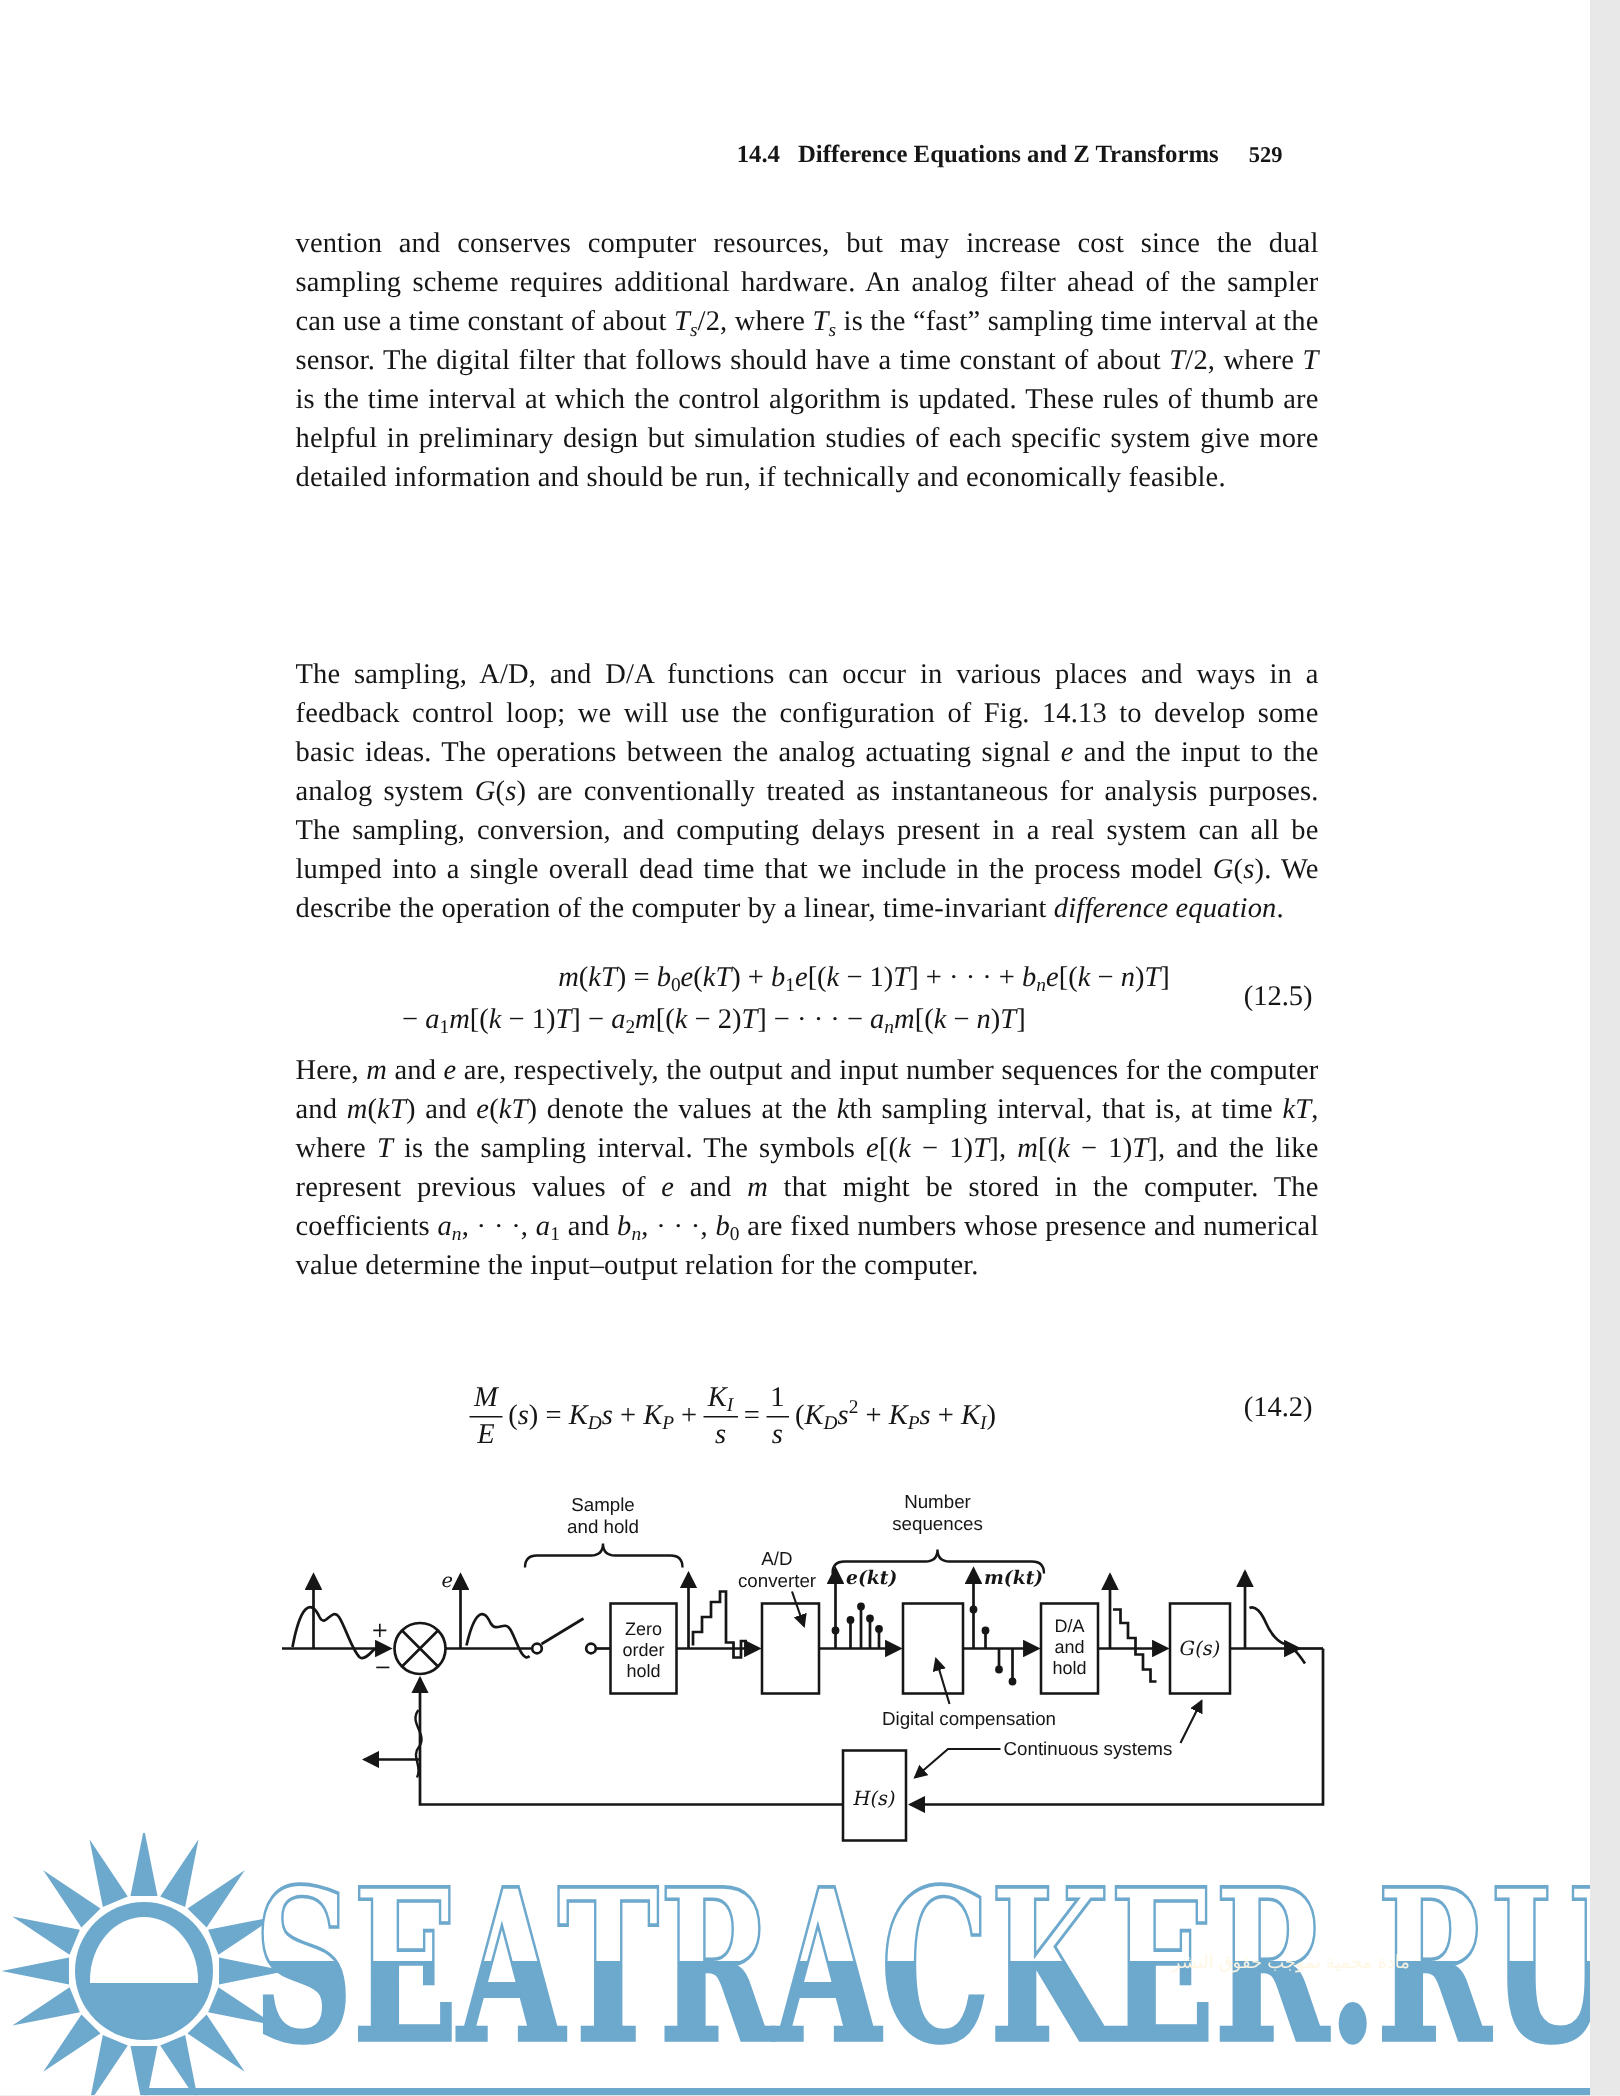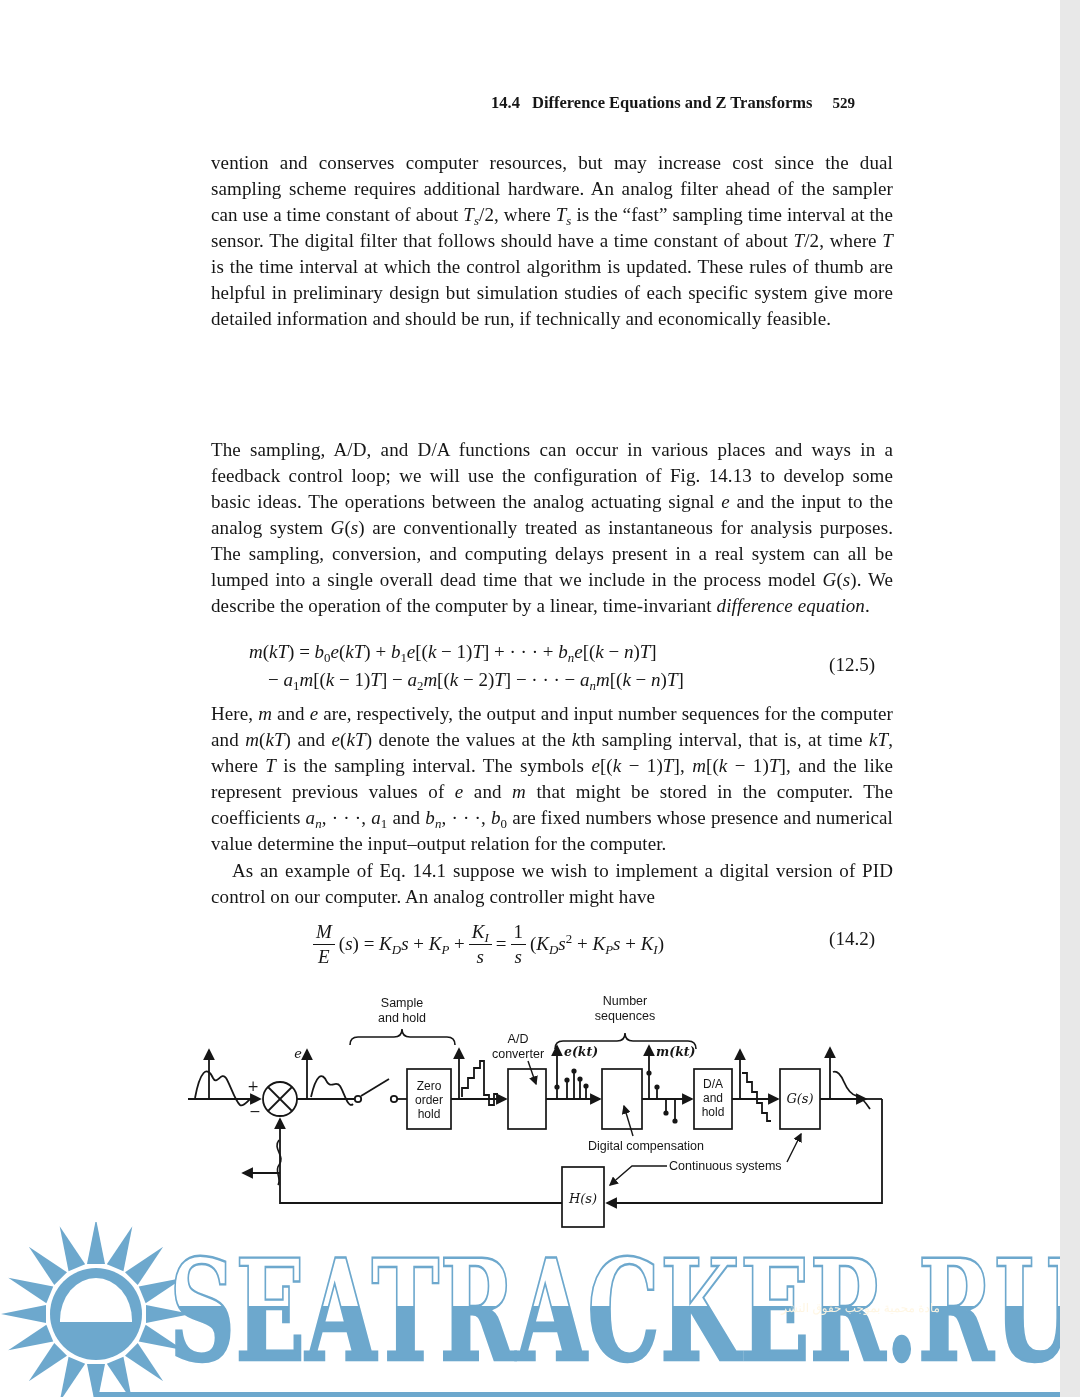--- a/index.html
+++ b/index.html
@@ -1,33 +1,33 @@
 <!DOCTYPE html>
 <html><head>
 <meta charset="utf-8">
 <style>
   html,body{margin:0;padding:0;background:#e8e8e8;}
   .page{position:relative;width:1060px;height:1397px;background:#ffffff;overflow:hidden;
         font-family:"Liberation Serif",serif;color:#161616;}
   .it{font-style:italic;}
   .sb{font-size:68%;vertical-align:-0.3em;line-height:0;}
   .sp{font-size:68%;vertical-align:0.55em;line-height:0;}
-  .body-text{position:absolute;left:211px;width:682px;font-size:19px;line-height:26px;
+  .body-text{position:absolute;left:197px;width:682px;font-size:19px;line-height:26px;
              text-align:justify;letter-spacing:0.1px;}
   .running-head{position:absolute;top:93px;right:205px;display:flex;align-items:baseline;
                 font-weight:bold;white-space:nowrap;}
   .running-head .sec{font-size:16.5px;margin-right:12px;}
   .running-head .ttl{font-size:16.5px;}
   .running-head .pg{font-size:15px;margin-left:20px;}
   .section-heading{position:absolute;left:197px;top:392px;font-size:21.5px;font-weight:bold;
                    letter-spacing:0.2px;white-space:nowrap;}
   .section-heading .num{margin-right:26px;}
   .eq-block{position:absolute;left:197px;width:682px;font-size:19px;}
   #eq1{top:638px;line-height:28px;}
-  #eq1 .l1{margin-left:52px;}
+  #eq1 .l1{margin-left:76px;text-align:center;}
   #eq1 .l2{margin-left:71px;}
   #eq1 .eqnum{position:absolute;right:4px;top:13px;}
   #eq2{top:912px;height:64px;display:flex;align-items:center;padding-left:112px;box-sizing:border-box;}
   #eq2 .eqnum{position:absolute;right:4px;top:16px;}
   .frac{display:inline-block;text-align:center;vertical-align:middle;margin:0 4px;}
   .frac .fnum{display:block;padding:0 3px 1px 3px;border-bottom:1.6px solid #161616;}
   .frac .fden{display:block;padding-top:1px;}
   .toks{white-space:nowrap;}
   #figure-svg{position:absolute;left:180px;top:984px;}
   .figcaption{position:absolute;left:205px;top:1236px;font-size:17px;white-space:nowrap;}
@@ -62,21 +62,20 @@
   <div class="body-text" style="top:437px"><span>The sampling, A/D, and D/A functions can occur in various places and ways in a feedback control loop; we will use the configuration of Fig. 14.13 to develop some basic ideas. The operations between the analog actuating signal </span><span class="it">e</span><span> and the input to the analog system </span><span class="it">G</span><span>(</span><span class="it">s</span><span>)</span><span> are conventionally treated as instantaneous for analysis purposes. The sampling, conversion, and computing delays present in a real system can all be lumped into a single overall dead time that we include in the process model </span><span class="it">G</span><span>(</span><span class="it">s</span><span>)</span><span>. We describe the operation of the computer by a linear, time-invariant </span><span class="it">difference equation</span><span>.</span></div>
 
   <div class="eq-block" id="eq1">
     <div class="l1 toks"><span class="it">m</span><span>(</span><span class="it">kT</span><span>) = </span><span class="it">b</span><span class="sb">0</span><span class="it">e</span><span>(</span><span class="it">kT</span><span>) + </span><span class="it">b</span><span class="sb">1</span><span class="it">e</span><span>[(</span><span class="it">k</span><span> − 1)</span><span class="it">T</span><span>] + · · · + </span><span class="it">b</span><span class="it sb">n</span><span class="it">e</span><span>[(</span><span class="it">k</span><span> − </span><span class="it">n</span><span>)</span><span class="it">T</span><span>]</span></div>
     <div class="l2 toks"><span>− </span><span class="it">a</span><span class="sb">1</span><span class="it">m</span><span>[(</span><span class="it">k</span><span> − 1)</span><span class="it">T</span><span>] − </span><span class="it">a</span><span class="sb">2</span><span class="it">m</span><span>[(</span><span class="it">k</span><span> − 2)</span><span class="it">T</span><span>] − · · · − </span><span class="it">a</span><span class="it sb">n</span><span class="it">m</span><span>[(</span><span class="it">k</span><span> − </span><span class="it">n</span><span>)</span><span class="it">T</span><span>]</span></div>
     <span class="eqnum">(12.5)</span>
   </div>
 
   <div class="body-text" style="top:701px"><span>Here, </span><span class="it">m</span><span> and </span><span class="it">e</span><span> are, respectively, the output and input number sequences for the computer and </span><span class="it">m</span><span>(</span><span class="it">kT</span><span>)</span><span> and </span><span class="it">e</span><span>(</span><span class="it">kT</span><span>)</span><span> denote the values at the </span><span class="it">k</span><span>th sampling interval, that is, at time </span><span class="it">kT</span><span>, where </span><span class="it">T</span><span> is the sampling interval. The symbols </span><span class="it">e</span><span>[(</span><span class="it">k</span><span> − 1)</span><span class="it">T</span><span>], </span><span class="it">m</span><span>[(</span><span class="it">k</span><span> − 1)</span><span class="it">T</span><span>]</span><span>, and the like represent previous values of </span><span class="it">e</span><span> and </span><span class="it">m</span><span> that might be stored in the computer. The coefficients </span><span class="it">a</span><span class="it sb">n</span><span>, · · ·, </span><span class="it">a</span><span class="sb">1</span><span> and </span><span class="it">b</span><span class="it sb">n</span><span>, · · ·, </span><span class="it">b</span><span class="sb">0</span><span> are fixed numbers whose presence and numerical value determine the input–output relation for the computer.</span></div>
 
-  <div class="body-text" style="top:858px;text-indent:21px"><span>As an example of Eq. 14.1 suppose we wish to implement a digital version of PID control on our computer. An analog controller might have</span></div>
 
   <div class="eq-block" id="eq2">
     <span class="frac">
       <span class="fnum toks"><span class="it">M</span></span>
       <span class="fden toks"><span class="it">E</span></span>
     </span>
     <span class="toks"><span>(</span><span class="it">s</span><span>) = </span><span class="it">K</span><span class="it sb">D</span><span class="it">s</span><span> + </span><span class="it">K</span><span class="it sb">P</span><span> + </span></span>
     <span class="frac">
       <span class="fnum toks"><span class="it">K</span><span class="it sb">I</span></span>
       <span class="fden toks"><span class="it">s</span></span>

